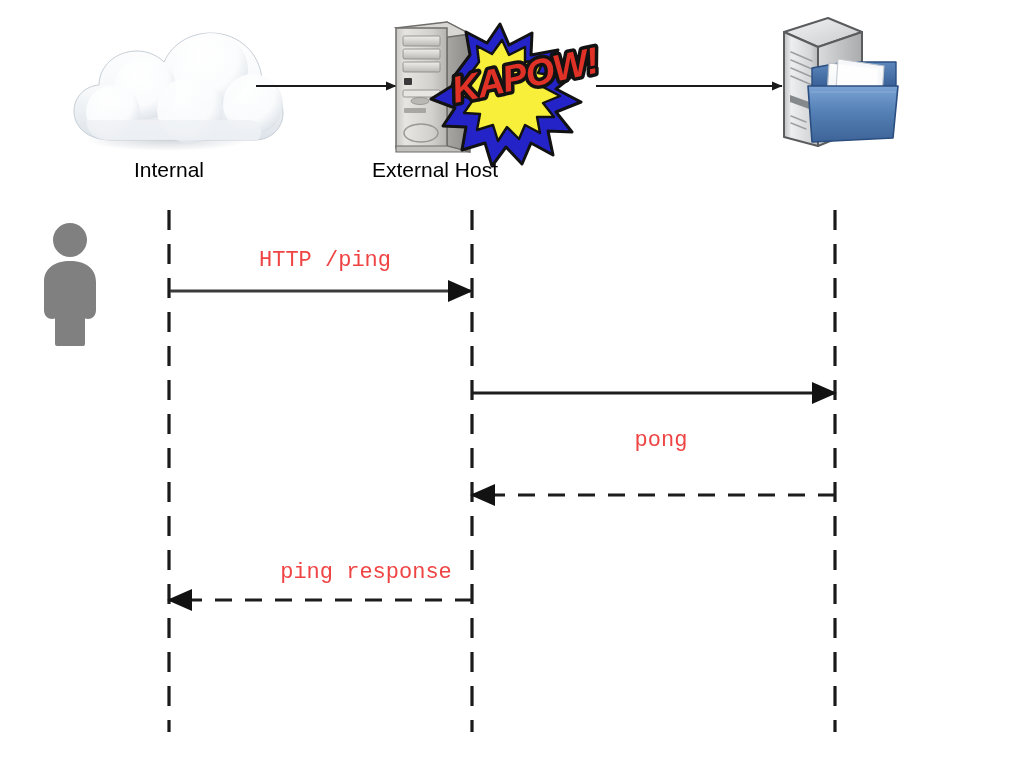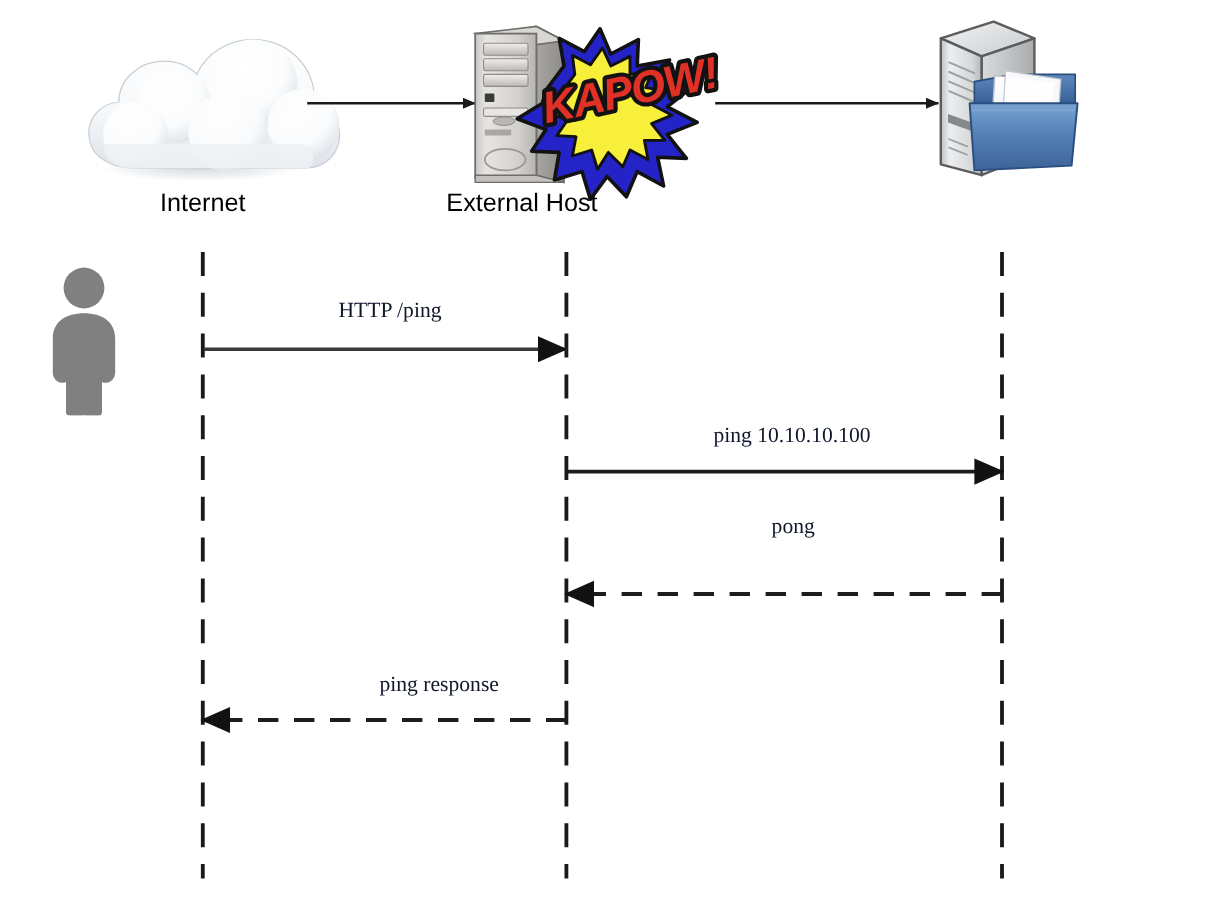--- a/index.html
+++ b/index.html
@@ -28,23 +28,23 @@
     color: #000000;
     white-space: nowrap;
     text-align: center;
     transform: translateX(-50%);
     letter-spacing: 0px;
   }
 
   
   .msg-label {
     position: absolute;
-    font-family: Liberation Serif, serif;
-    font-size: 18px;
-    color: #0f172a;
+    font-family: Liberation Mono, monospace;
+    font-size: 22px;
+    color: #ef4444;
     white-space: nowrap;
     transform: translateX(-50%);
   }
 
   
   #vector {
     position: absolute;
     left: 0; top: 0;
     width: 1024px;
     height: 768px;
@@ -267,28 +267,27 @@
 
     <line x1="170" y1="291" x2="472" y2="291" stroke="#3a3a3a" stroke-width="3" marker-end="url(#ahBig)"></line>
 
     <line x1="473" y1="393" x2="836" y2="393" stroke="#1d1d1d" stroke-width="3" marker-end="url(#ahBig)"></line>
 
     <line x1="835" y1="495" x2="471" y2="495" stroke="#1d1d1d" stroke-width="3.2" stroke-dasharray="17 13" marker-end="url(#ahBig)"></line>
 
     <line x1="472" y1="600" x2="168" y2="600" stroke="#1d1d1d" stroke-width="3.2" stroke-dasharray="17 13" marker-end="url(#ahBig)"></line>
   </svg>
 
-  <div class="node-label" style="left:169px; top:158px;">Internet</div>
+  <div class="node-label" style="left:169px; top:158px;">Internal</div>
 
   <div class="node-label" style="left:435px; top:158px;">External Host</div>
 
 
   <div class="msg-label" style="left:325px; top:248px;">HTTP /ping</div>
 
-  <div class="msg-label" style="left:660px; top:352px;">ping 10.10.10.100</div>
 
   <div class="msg-label" style="left:661px; top:428px;">pong</div>
 
   <div class="msg-label" style="left:322px; top:560px;margin-left:44px;">ping response</div>
 
   <div class="hit" style="left:74px;  top:28px;  width:212px; height:118px;"></div>
   <div class="hit" style="left:392px; top:18px;  width:190px; height:138px;"></div>
   <div class="hit" style="left:782px; top:16px;  width:118px; height:132px;"></div>
   <div class="hit" style="left:40px;  top:222px; width:62px;  height:128px;"></div>
 

